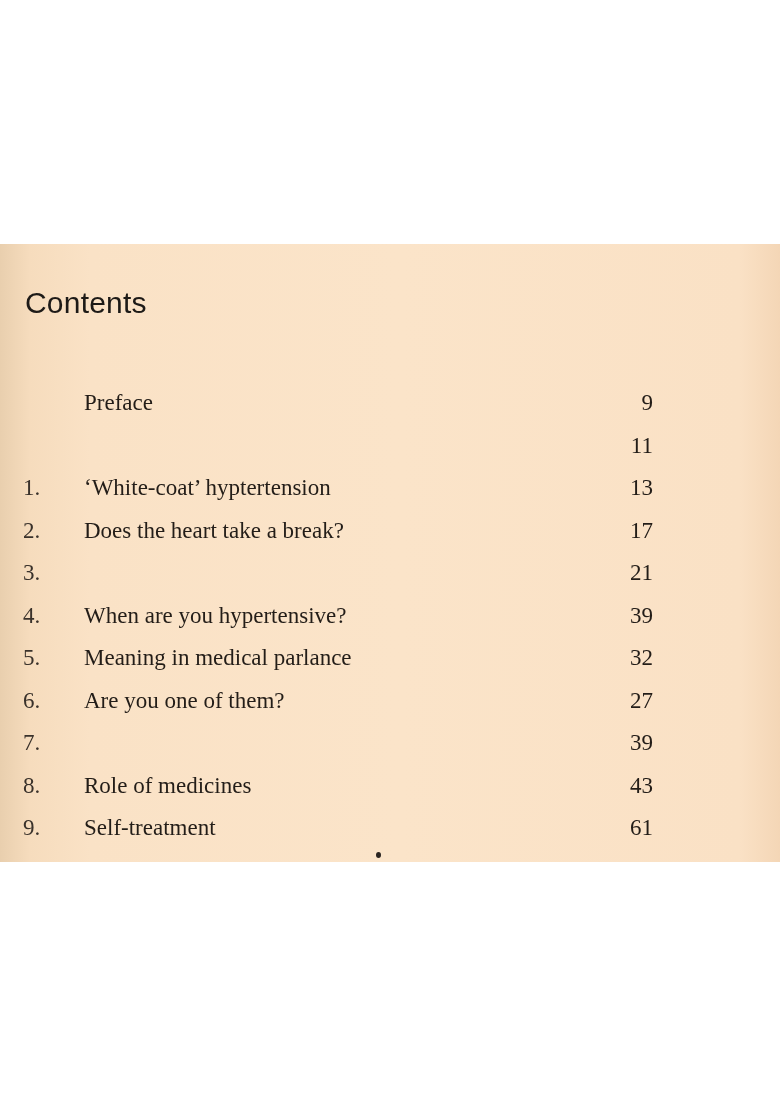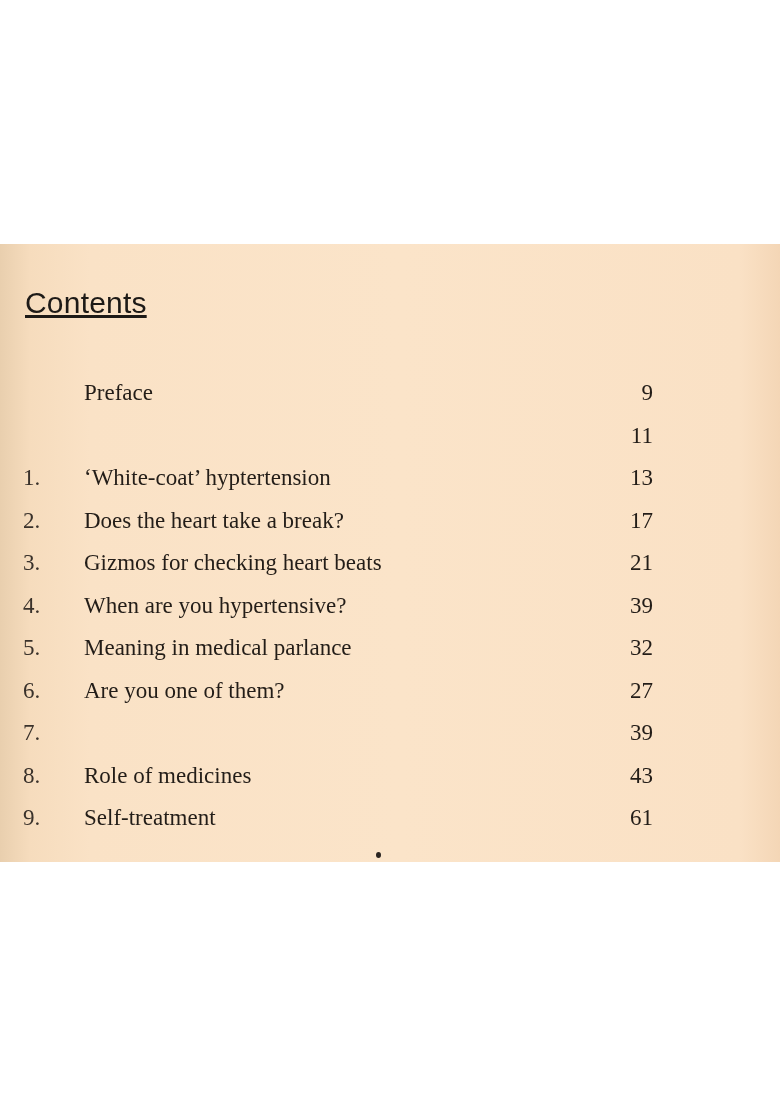--- a/index.html
+++ b/index.html
@@ -7,23 +7,22 @@
     width: 780px; height: 1108px; background: #ffffff; position: relative; overflow: hidden;
   }
   .scan {
     position: absolute; left: 0; top: 244px; width: 780px; height: 618px;
     background: linear-gradient(90deg, #e9cfae 0px, #f6dcbd 30px, #fae2c6 90px, #fbe4c9 400px, #fae1c5 740px, #f4d6b6 780px);
   }
   .title {
     position: absolute; left: 25px; top: 42px;
     font-family: "Liberation Sans", sans-serif; font-size: 30px; color: #1d1a17;
     letter-spacing: 0.2px;
-    text-decoration: underline;
   }
-  .toc { position: absolute; left: 0; top: 136px; width: 686px; }
+  .toc { position: absolute; left: 0; top: 146px; width: 686px; }
   .row {
     position: relative; height: 42.5px;
     font-family: "Liberation Serif", serif; font-size: 23px; color: #231d18;
   }
   .num { position: absolute; left: 23px; top: 0; color: #3a322b; }
   .label { position: absolute; left: 84px; top: 0; white-space: nowrap; }
   .page { position: absolute; right: 33px; top: 0; text-align: right; }
   .dot {
     position: absolute; left: 376px; top: 608px; width: 5px; height: 6px;
     border-radius: 50%; background: #2a2420;
@@ -50,21 +49,20 @@
       <span class="label">‘White-coat’ hyptertension</span>
       <span class="page">13</span>
     </div>
     <div class="row">
       <span class="num">2.</span>
       <span class="label">Does the heart take a break?</span>
       <span class="page">17</span>
     </div>
     <div class="row">
       <span class="num">3.</span>
-      <span class="label">Gizmos for checking heart beats</span>
       <span class="page">21</span>
     </div>
     <div class="row">
       <span class="num">4.</span>
       <span class="label">When are you hypertensive?</span>
       <span class="page">39</span>
     </div>
     <div class="row">
       <span class="num">5.</span>
       <span class="label">Meaning in medical parlance</span>

